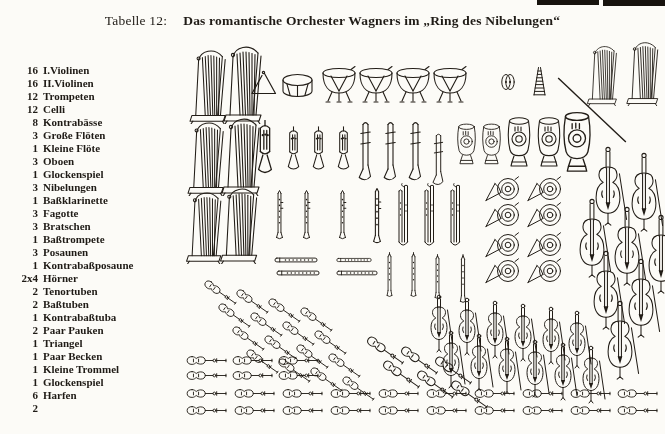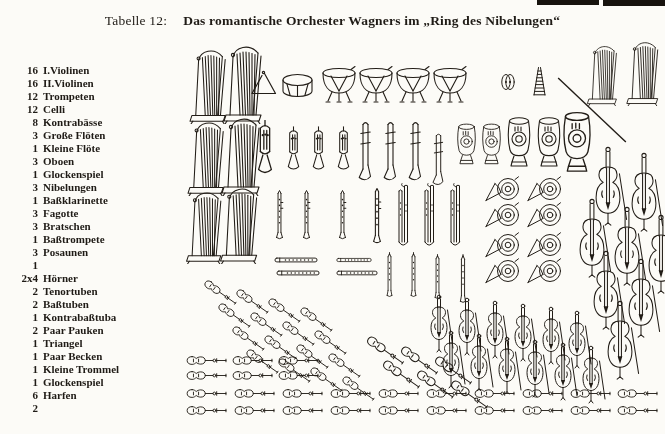--- a/index.html
+++ b/index.html
@@ -96,20 +96,21 @@
       <span class="nm">Baßtrompete</span>
     </div>
 
     <div class="row">
       <span class="num">3</span>
       <span class="nm">Posaunen</span>
     </div>
 
     <div class="row">
       <span class="num">1</span>
+      <span class="nm">Kontrabaßposaune</span>
     </div>
 
     <div class="row">
       <span class="num">2x4</span>
       <span class="nm">Hörner</span>
     </div>
 
     <div class="row">
       <span class="num">2</span>
       <span class="nm">Tenortuben</span>

